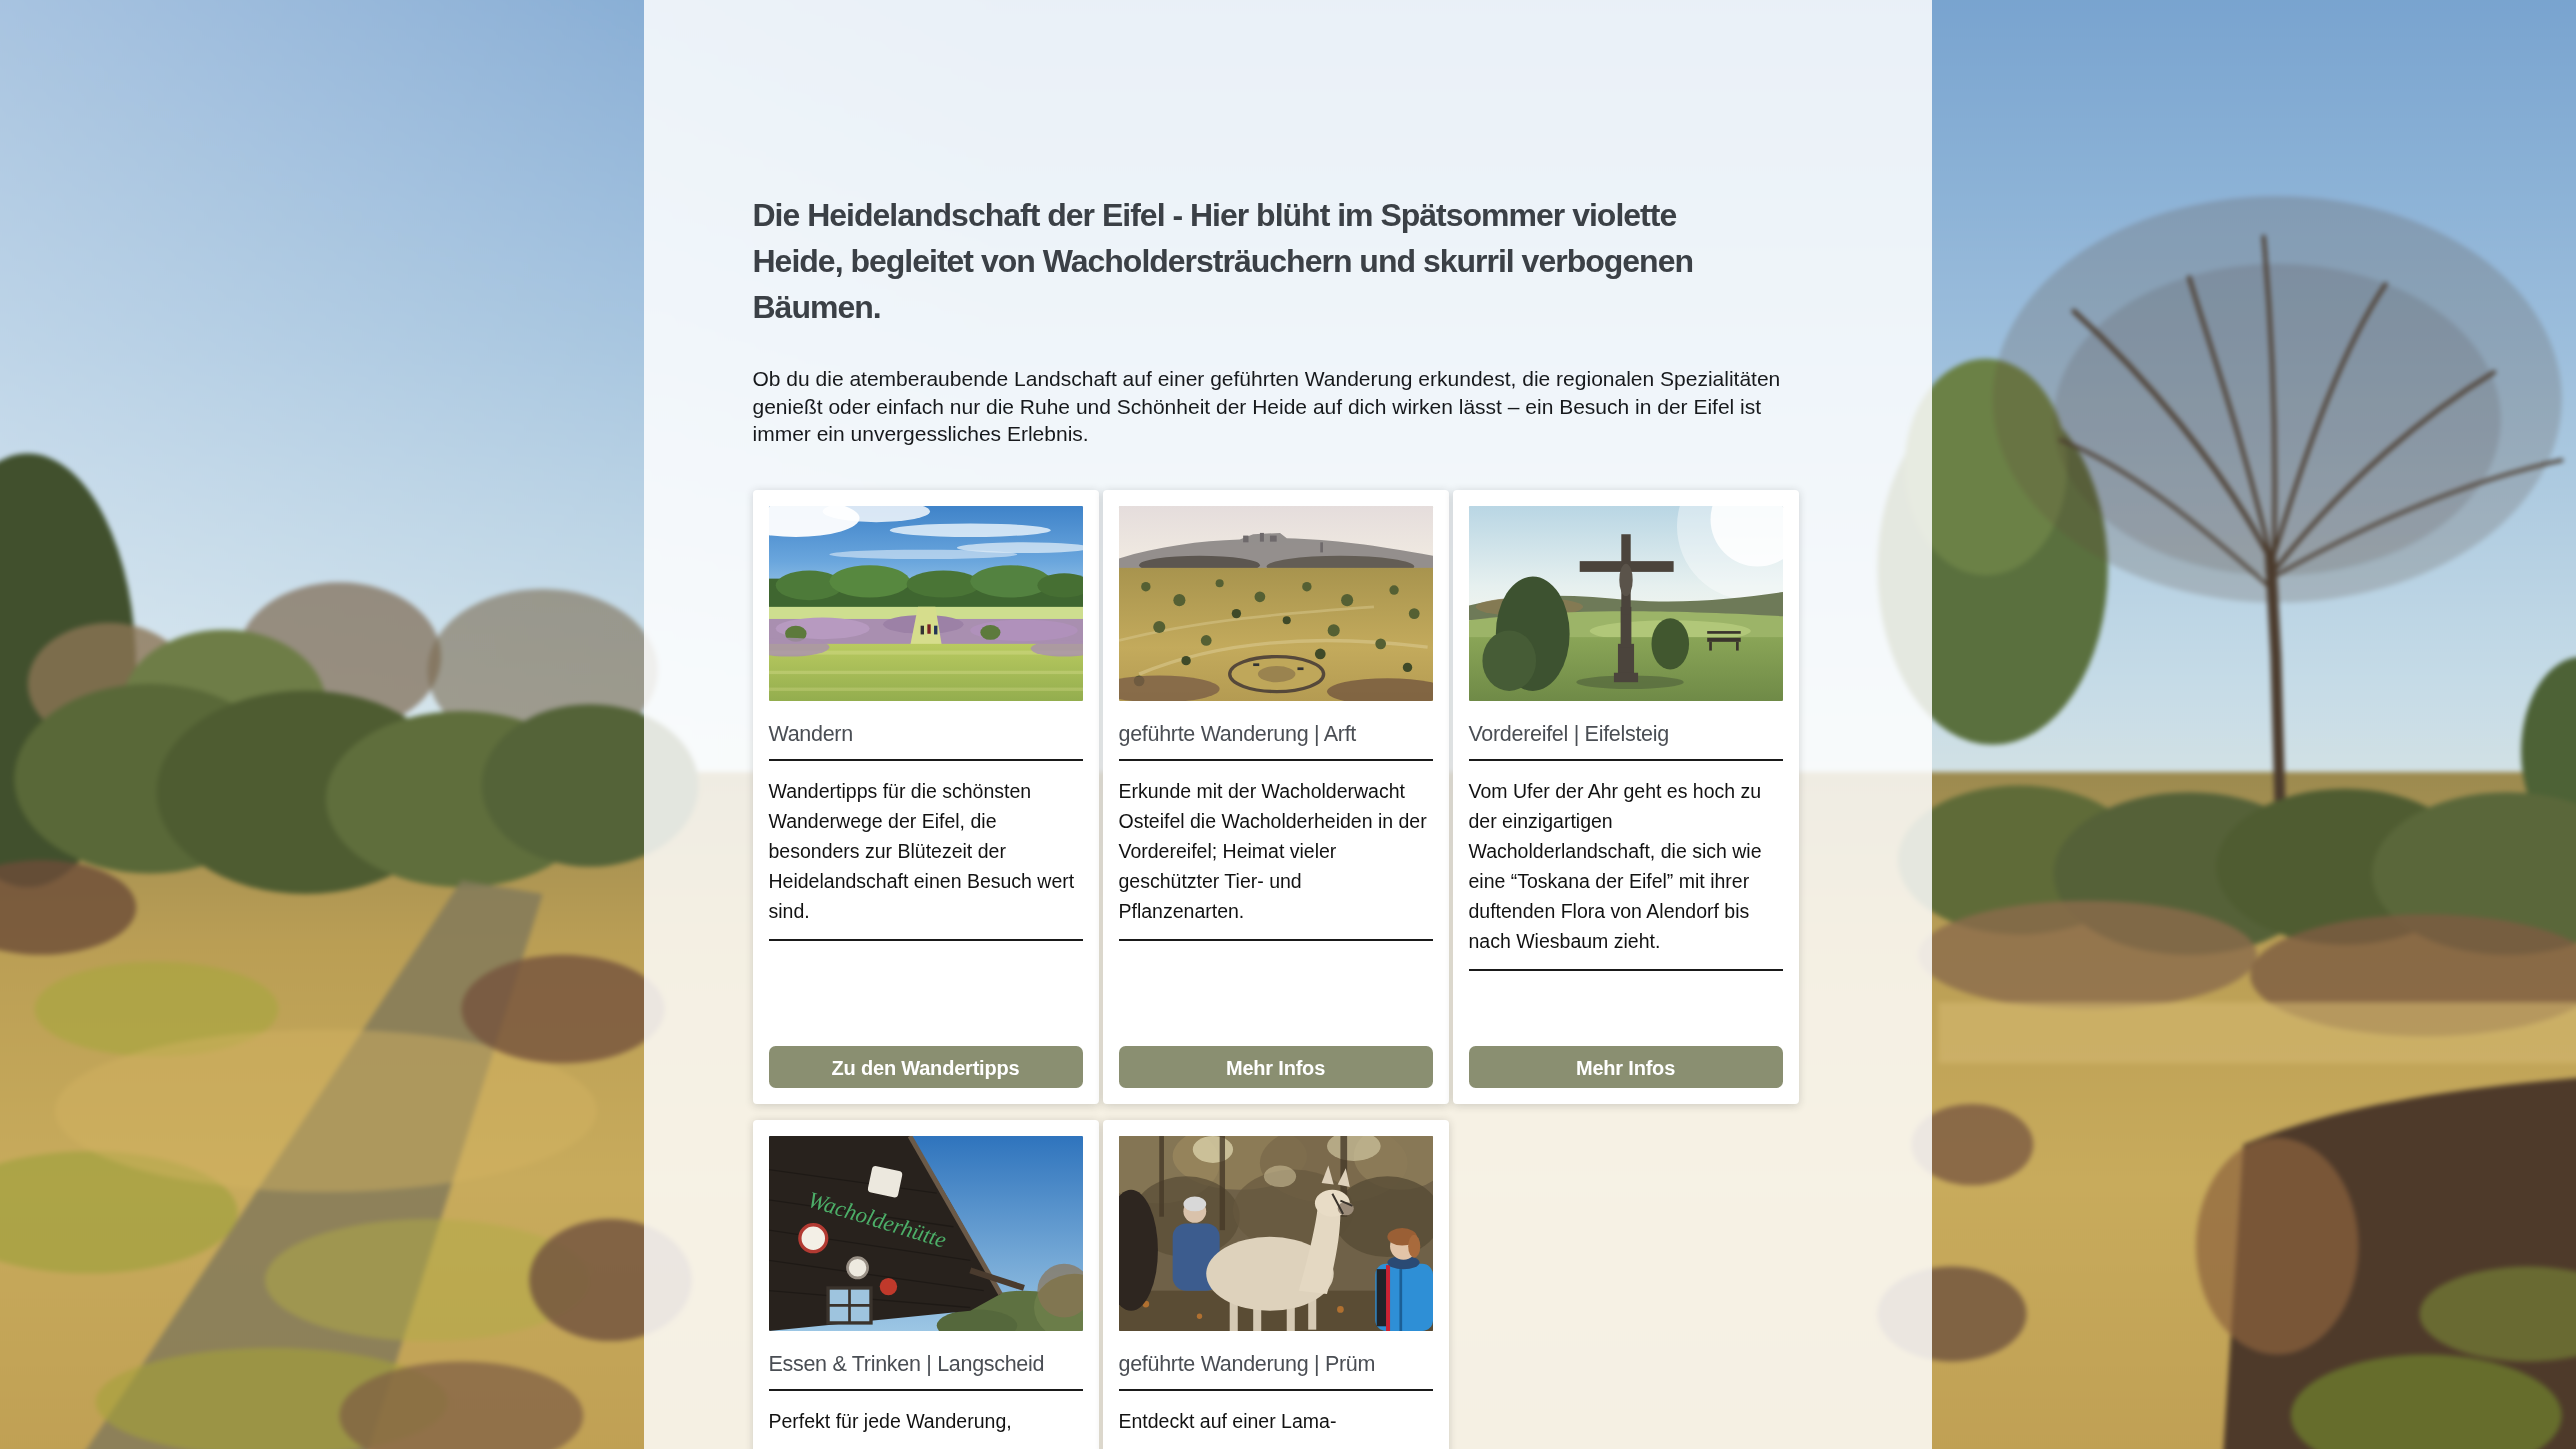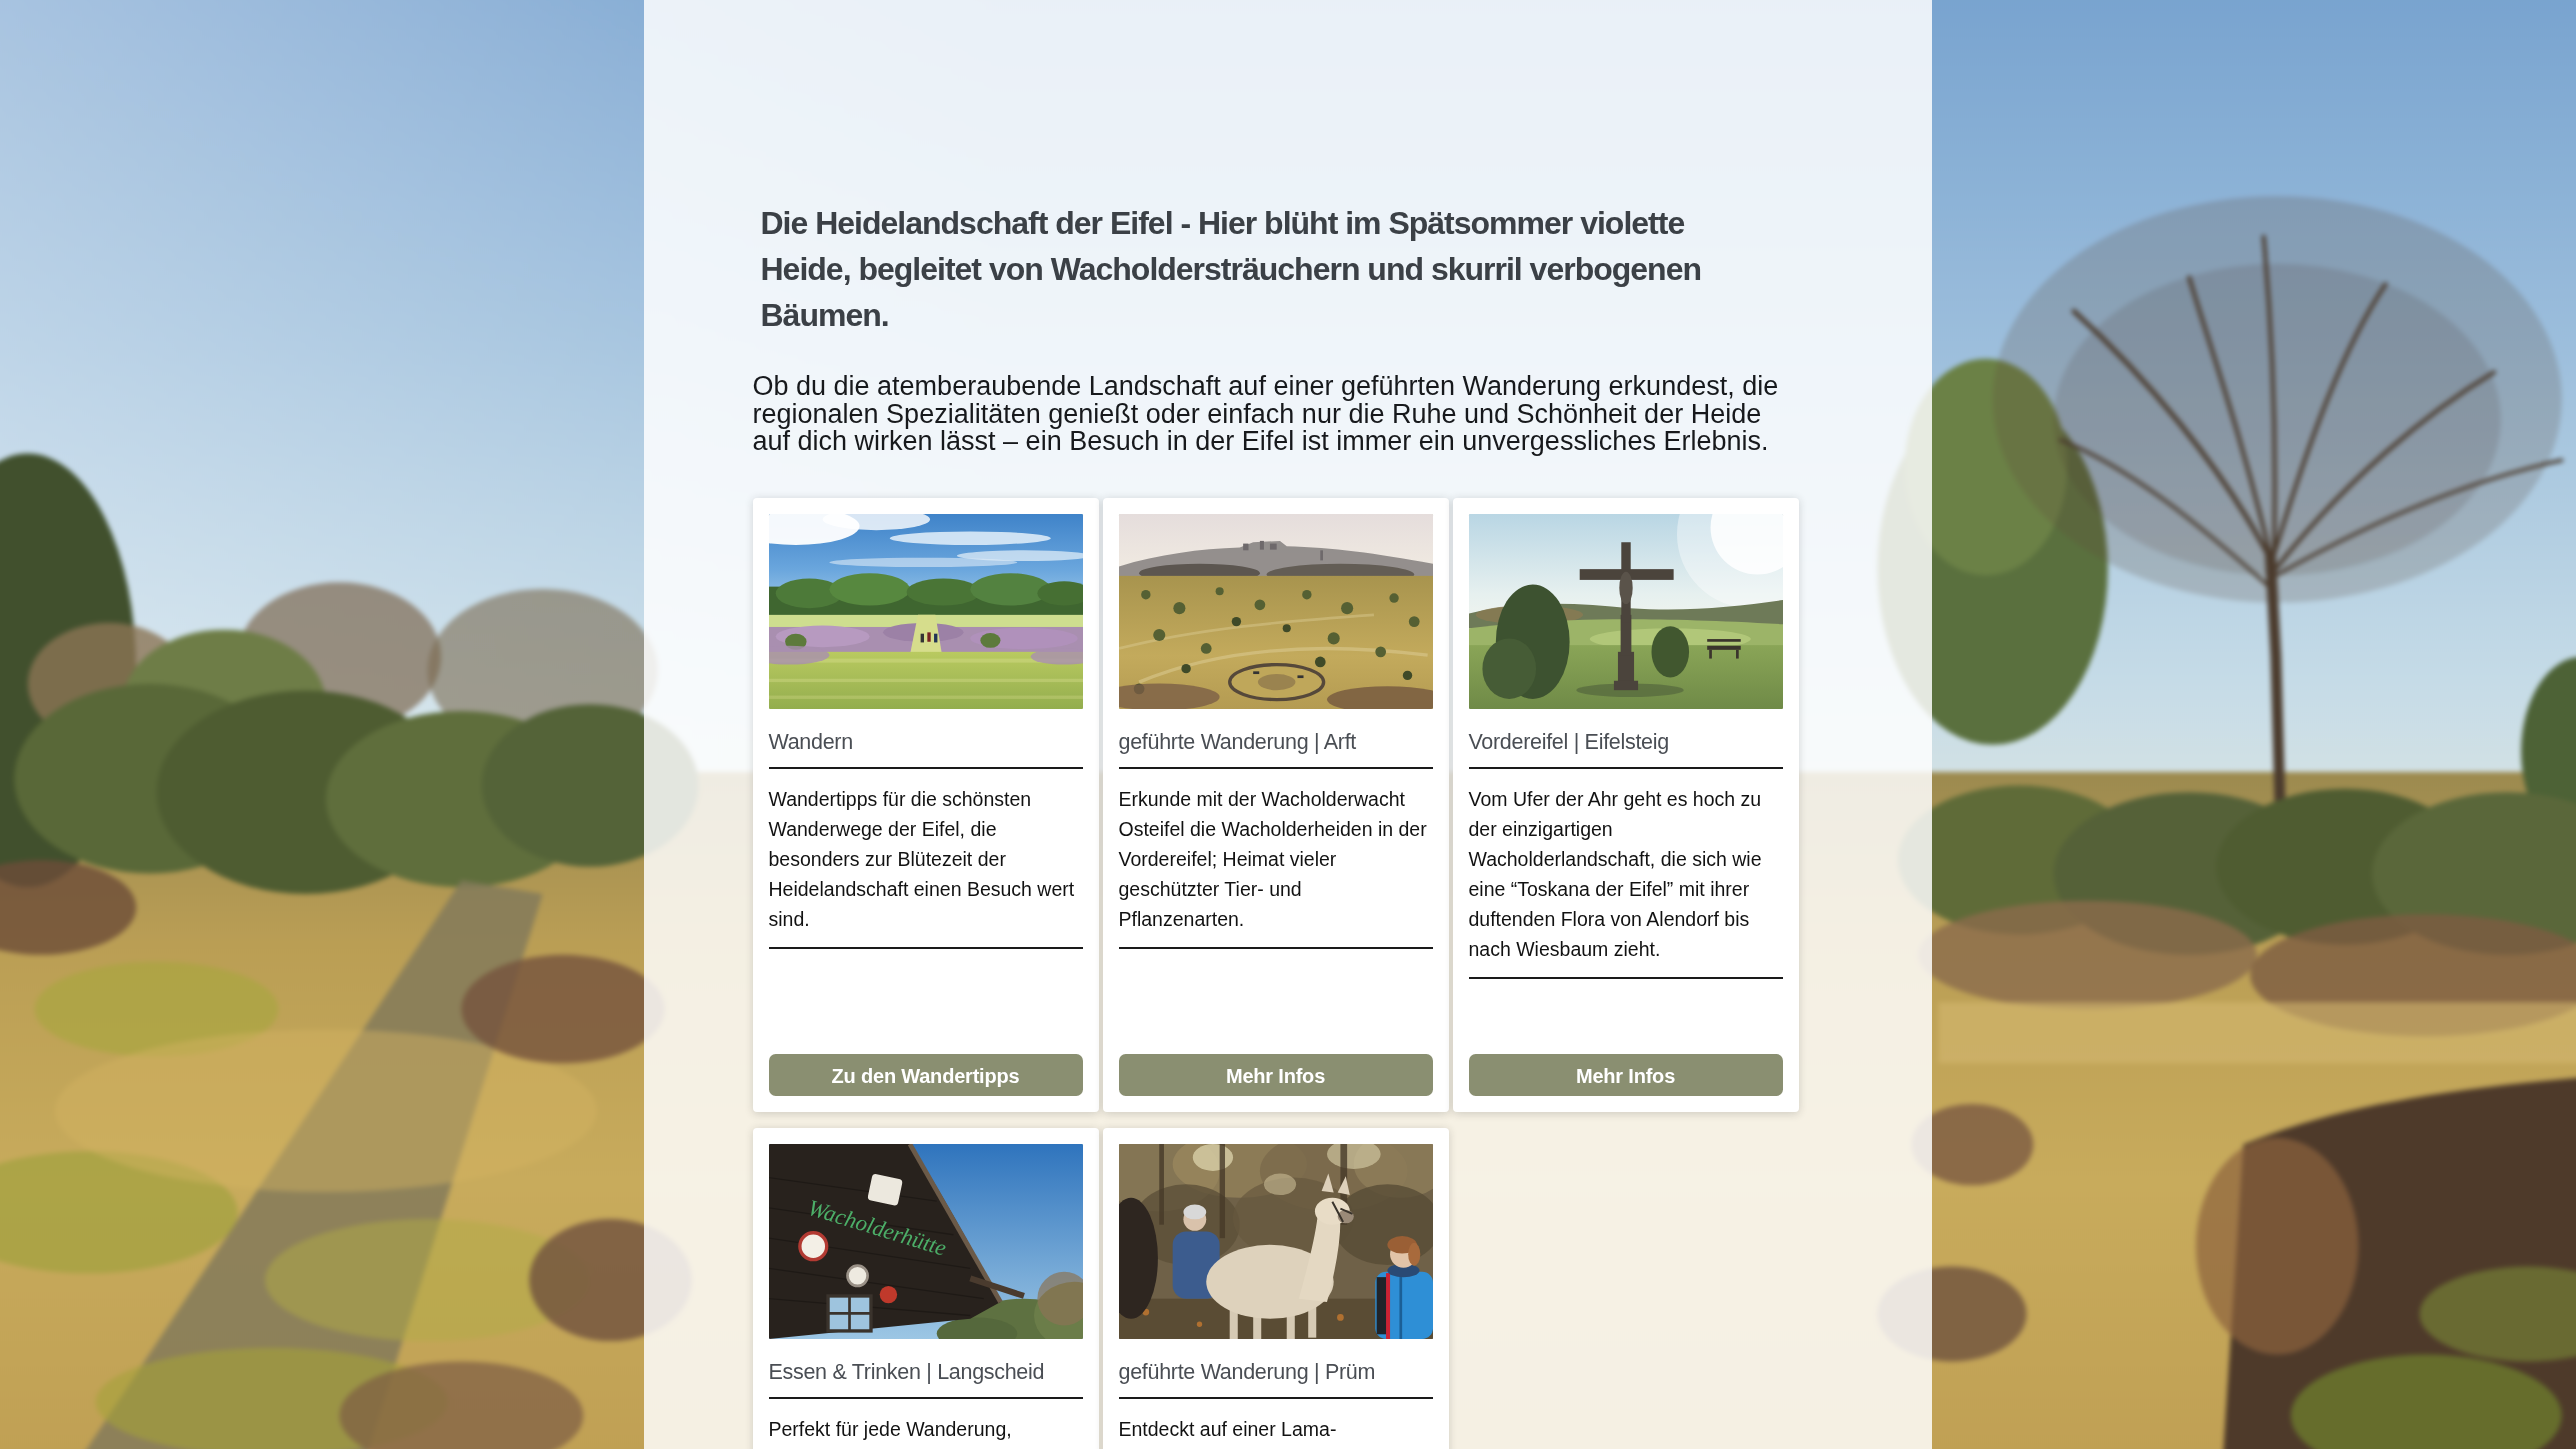--- a/index.html
+++ b/index.html
@@ -9,25 +9,25 @@
 
   
   .bg-art{position:absolute;left:0;top:0;width:2576px;height:1449px;
           filter:blur(2.7px) saturate(1.05);transform:scale(1.01);}
 
   
   .panel{position:absolute;left:644px;top:0;width:1288px;height:1449px;
          background:rgba(255,255,255,0.84);}
   .content{position:relative;width:1071px;margin:0 auto;padding-top:192px;}
 
-  .title{width:986px;margin:8px;
+  .title{width:986px;margin:0;
          font-weight:700;font-size:32px;line-height:46px;letter-spacing:-1px;
          color:#3b4046;}
   .intro{width:1051px;margin:35px 0 16px;
-         font-size:27px;line-height:27.5px;color:#17191c;}
+         font-size:21px;line-height:27.5px;color:#17191c;}
 
   .grid{display:flex;gap:4px;margin-top:42px;}
   .grid.row2{margin-top:16px;}
 
   .card{position:relative;width:346px;height:614px;box-sizing:border-box;
         background:#ffffff;border-radius:4px;padding:16px;
         box-shadow:0 1.3px 8px rgba(40,40,40,0.18);}
   .card-img{width:314px;height:195px;overflow:hidden;border-radius:1.3px;
             position:relative;background:#cfd8c8;}
   .card-img svg{display:block;width:100%;height:100%;}

